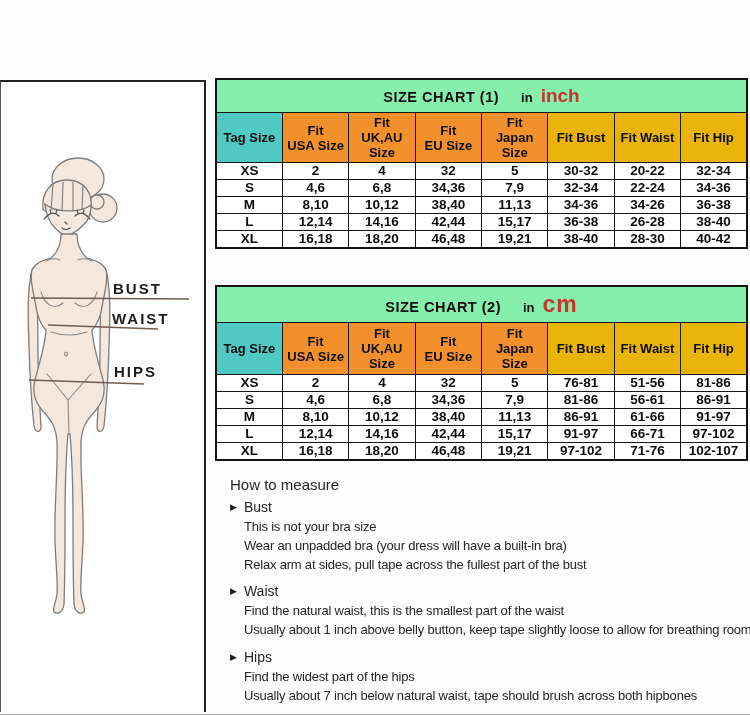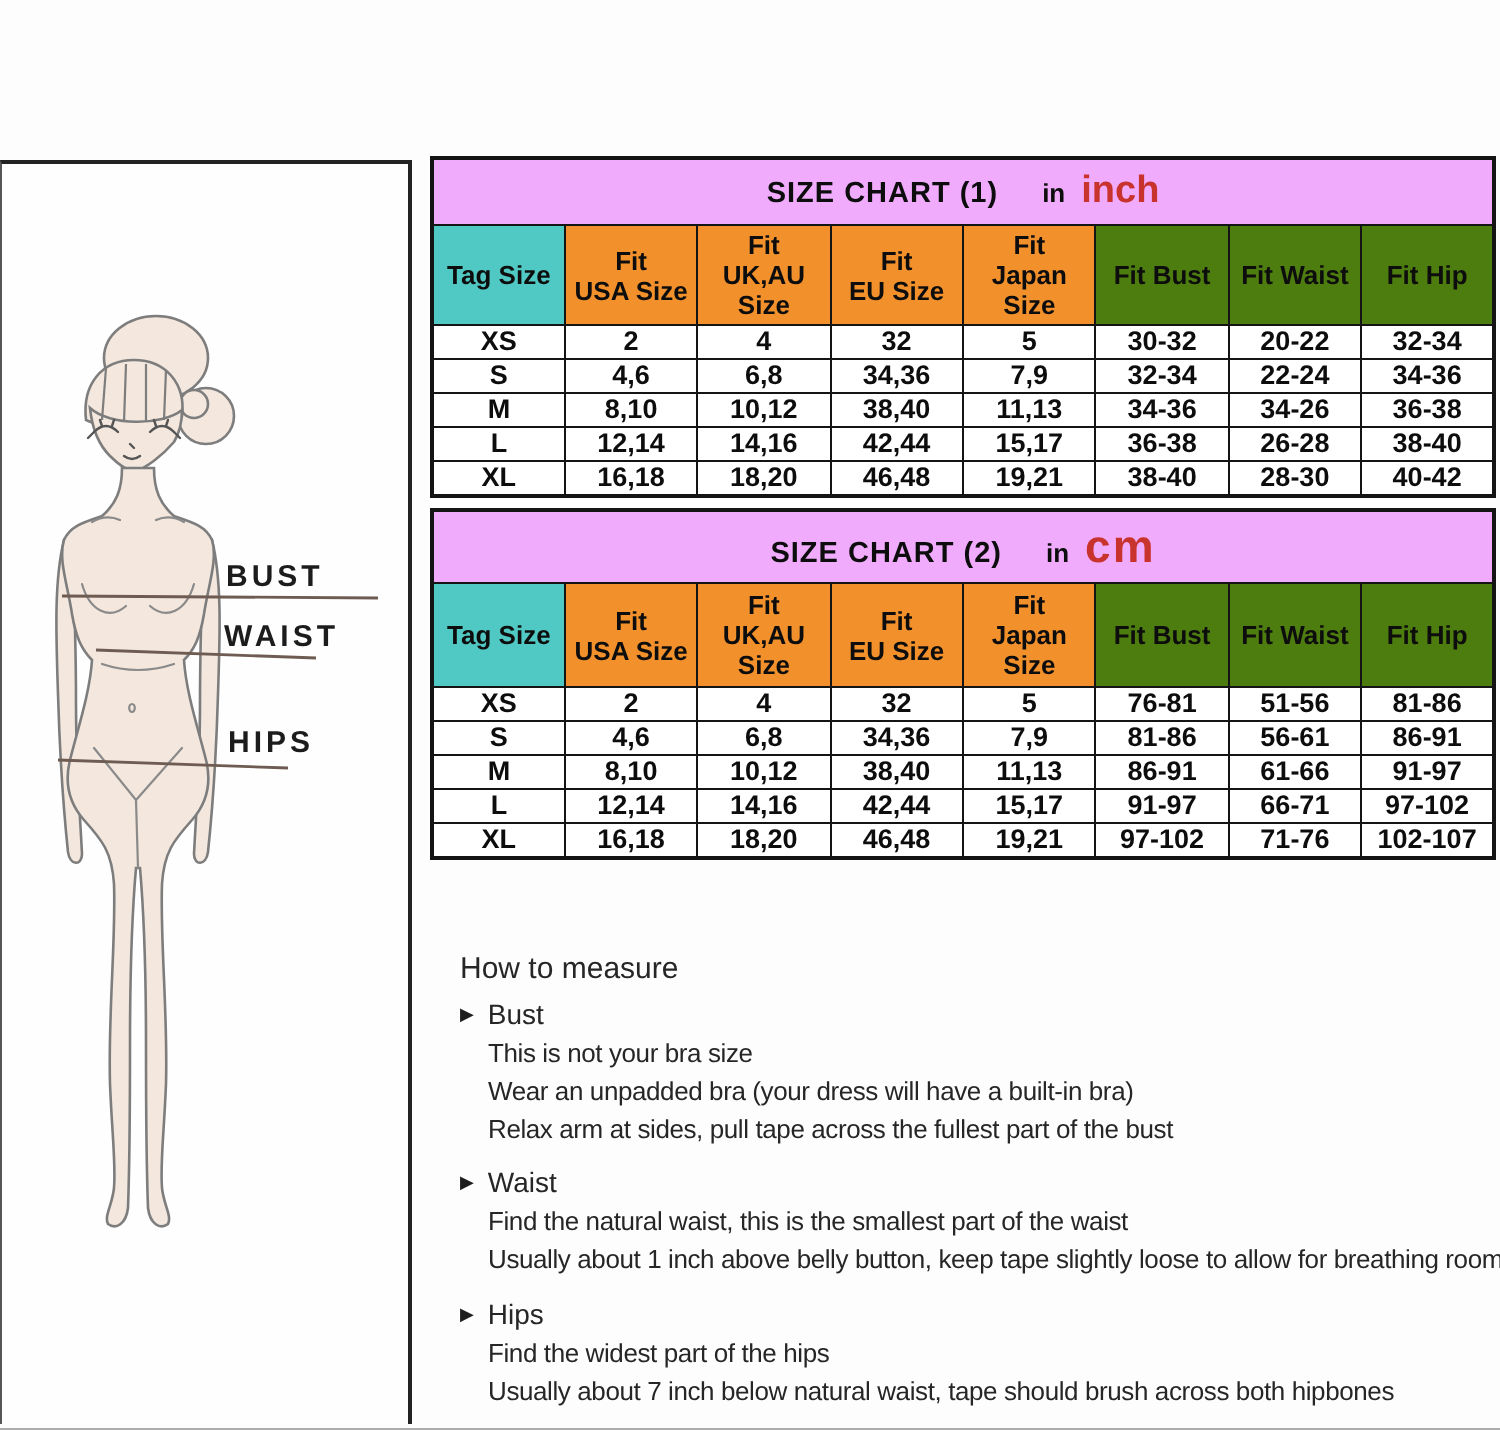--- a/index.html
+++ b/index.html
@@ -20,37 +20,37 @@
   }
   #label-bust{left:112px;top:198px;}
   #label-waist{left:111px;top:228px;}
   #label-hips{left:113px;top:281px;}
   
   table.size-chart{
     position:absolute;left:215px;width:533px;border-collapse:collapse;table-layout:fixed;
     border:2px solid #141414;background:#fff;
   }
   #table-inch{top:78px;}
-  #table-cm{top:254px;}
+  #table-cm{top:285px;}
   table.size-chart td{
     border:1.5px solid #141414;text-align:center;vertical-align:middle;
     font-weight:bold;color:#0d0d0d;padding:0;
   }
-  .t-title-row td{height:32px;background:#f0abfc;}
+  .t-title-row td{height:32px;background:#86efac;}
   .t-title{font-size:14.5px;letter-spacing:.5px;}
   .t-prefix{font-size:13px;margin-left:22px;}
   .t-unit{font-size:19px;margin-left:8px;color:#C8332E;}
   .unit-cm .t-title-row td{height:35px;}
   .unit-cm .t-unit{font-size:23px;letter-spacing:1px;}
   .t-head-row td{height:49px;font-size:13px;line-height:15px;}
   .unit-cm .t-head-row td{height:51px;}
   .t-data-row td{height:16px;font-size:13.5px;line-height:16px;}
   .c-tag{background:#50C8C3;color:#1a2533;}
   .c-fit{background:#F2912C;color:#5C2020;}
-  .c-meas{background:#4d7c0f;color:#141414;}
+  .c-meas{background:#eab308;color:#141414;}
   
   #measure{position:absolute;left:230px;top:476px;width:535px;color:#262626;}
   .measure-heading{font-size:15px;margin:0 0 6px 0;}
   .m-section{margin-bottom:9px;}
   .m-label-row{font-size:14px;margin:0 0 3px 0;}
   .m-bullet{font-size:9px;margin-right:7px;vertical-align:2px;color:#1d1d1d;}
   .m-line{
     font-size:13px;line-height:18.8px;padding-left:14px;
     letter-spacing:-0.2px;white-space:nowrap;
   }

